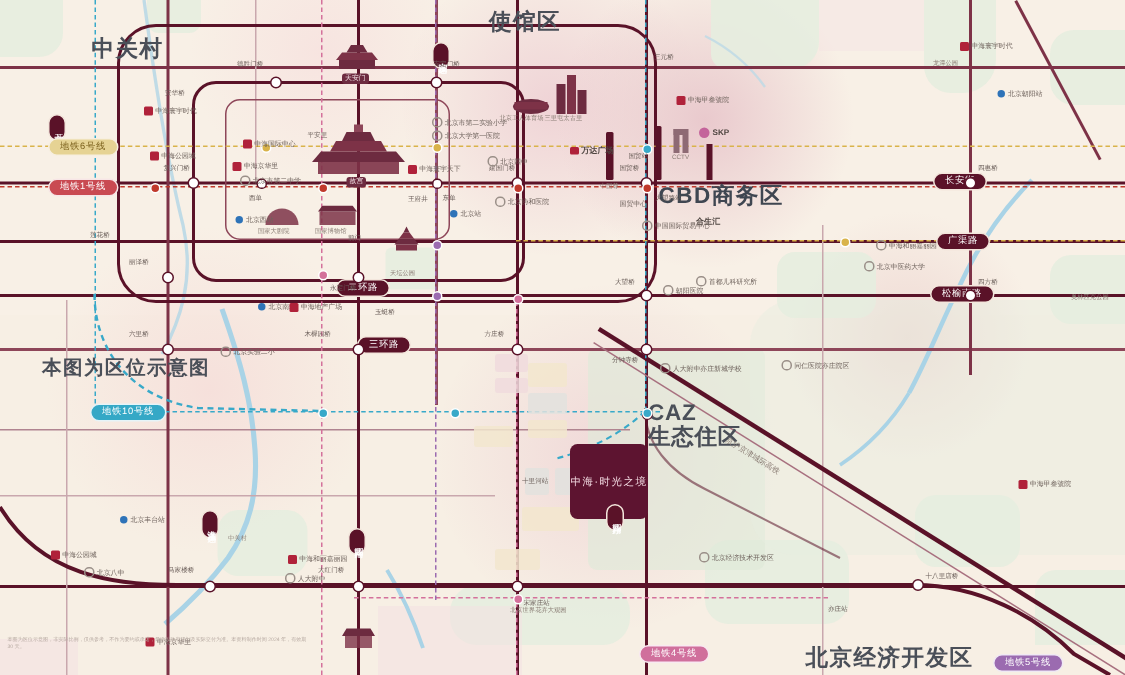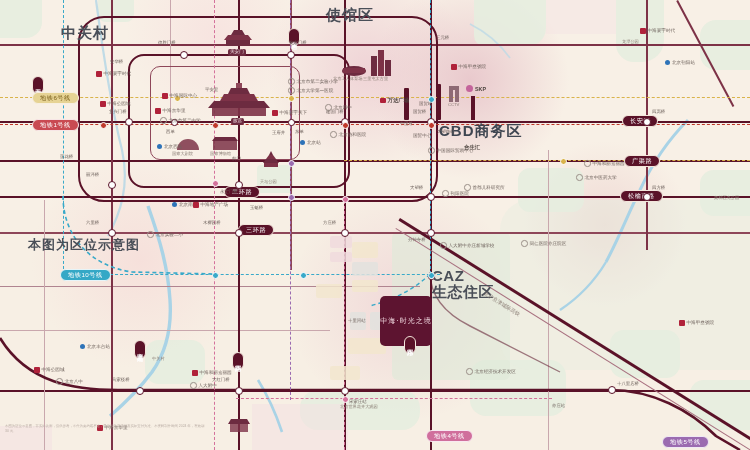--- a/index.html
+++ b/index.html
@@ -267,20 +267,21 @@
   <div id="project" style="left:380px;top:296px;width:52px;height:50px;">
     <span>中海·时光之境</span>
   </div>
 
   <div class="lab district big" style="left:61px;top:25px;">中关村</div>
   <div class="lab district big" style="left:326px;top:7px;">使馆区</div>
   <div class="lab district big" style="left:439px;top:123px;color:#3f4651;">CBD商务区</div>
   <div class="lab district" style="left:28px;top:238px;">本图为区位示意图</div>
   <div class="lab caz" style="left:432px;top:268px;">CAZ</div>
   <div class="lab caz" style="left:432px;top:284px;">生态住区</div>
+  <div class="lab district big" style="left:537px;top:431px;">北京经济开发区</div>
 
   <div class="pill pill-road" style="left:224px;top:186px;">二环路</div>
   <div class="pill pill-road" style="left:238px;top:224px;">三环路</div>
   <div class="pill pill-road" style="left:622px;top:115px;">长安街</div>
   <div class="pill pill-road" style="left:624px;top:155px;">广渠路</div>
   <div class="pill pill-road" style="left:620px;top:190px;">松榆南路</div>
   <div class="pill pill-road v" style="left:32px;top:76px;">京开高速</div>
   <div class="pill pill-road v" style="left:404px;top:336px;">东四环路</div>
   <div class="pill pill-road v" style="left:134px;top:340px;">京港澳高速</div>
   <div class="pill pill-road v" style="left:288px;top:28px;">京沪高速</div>

